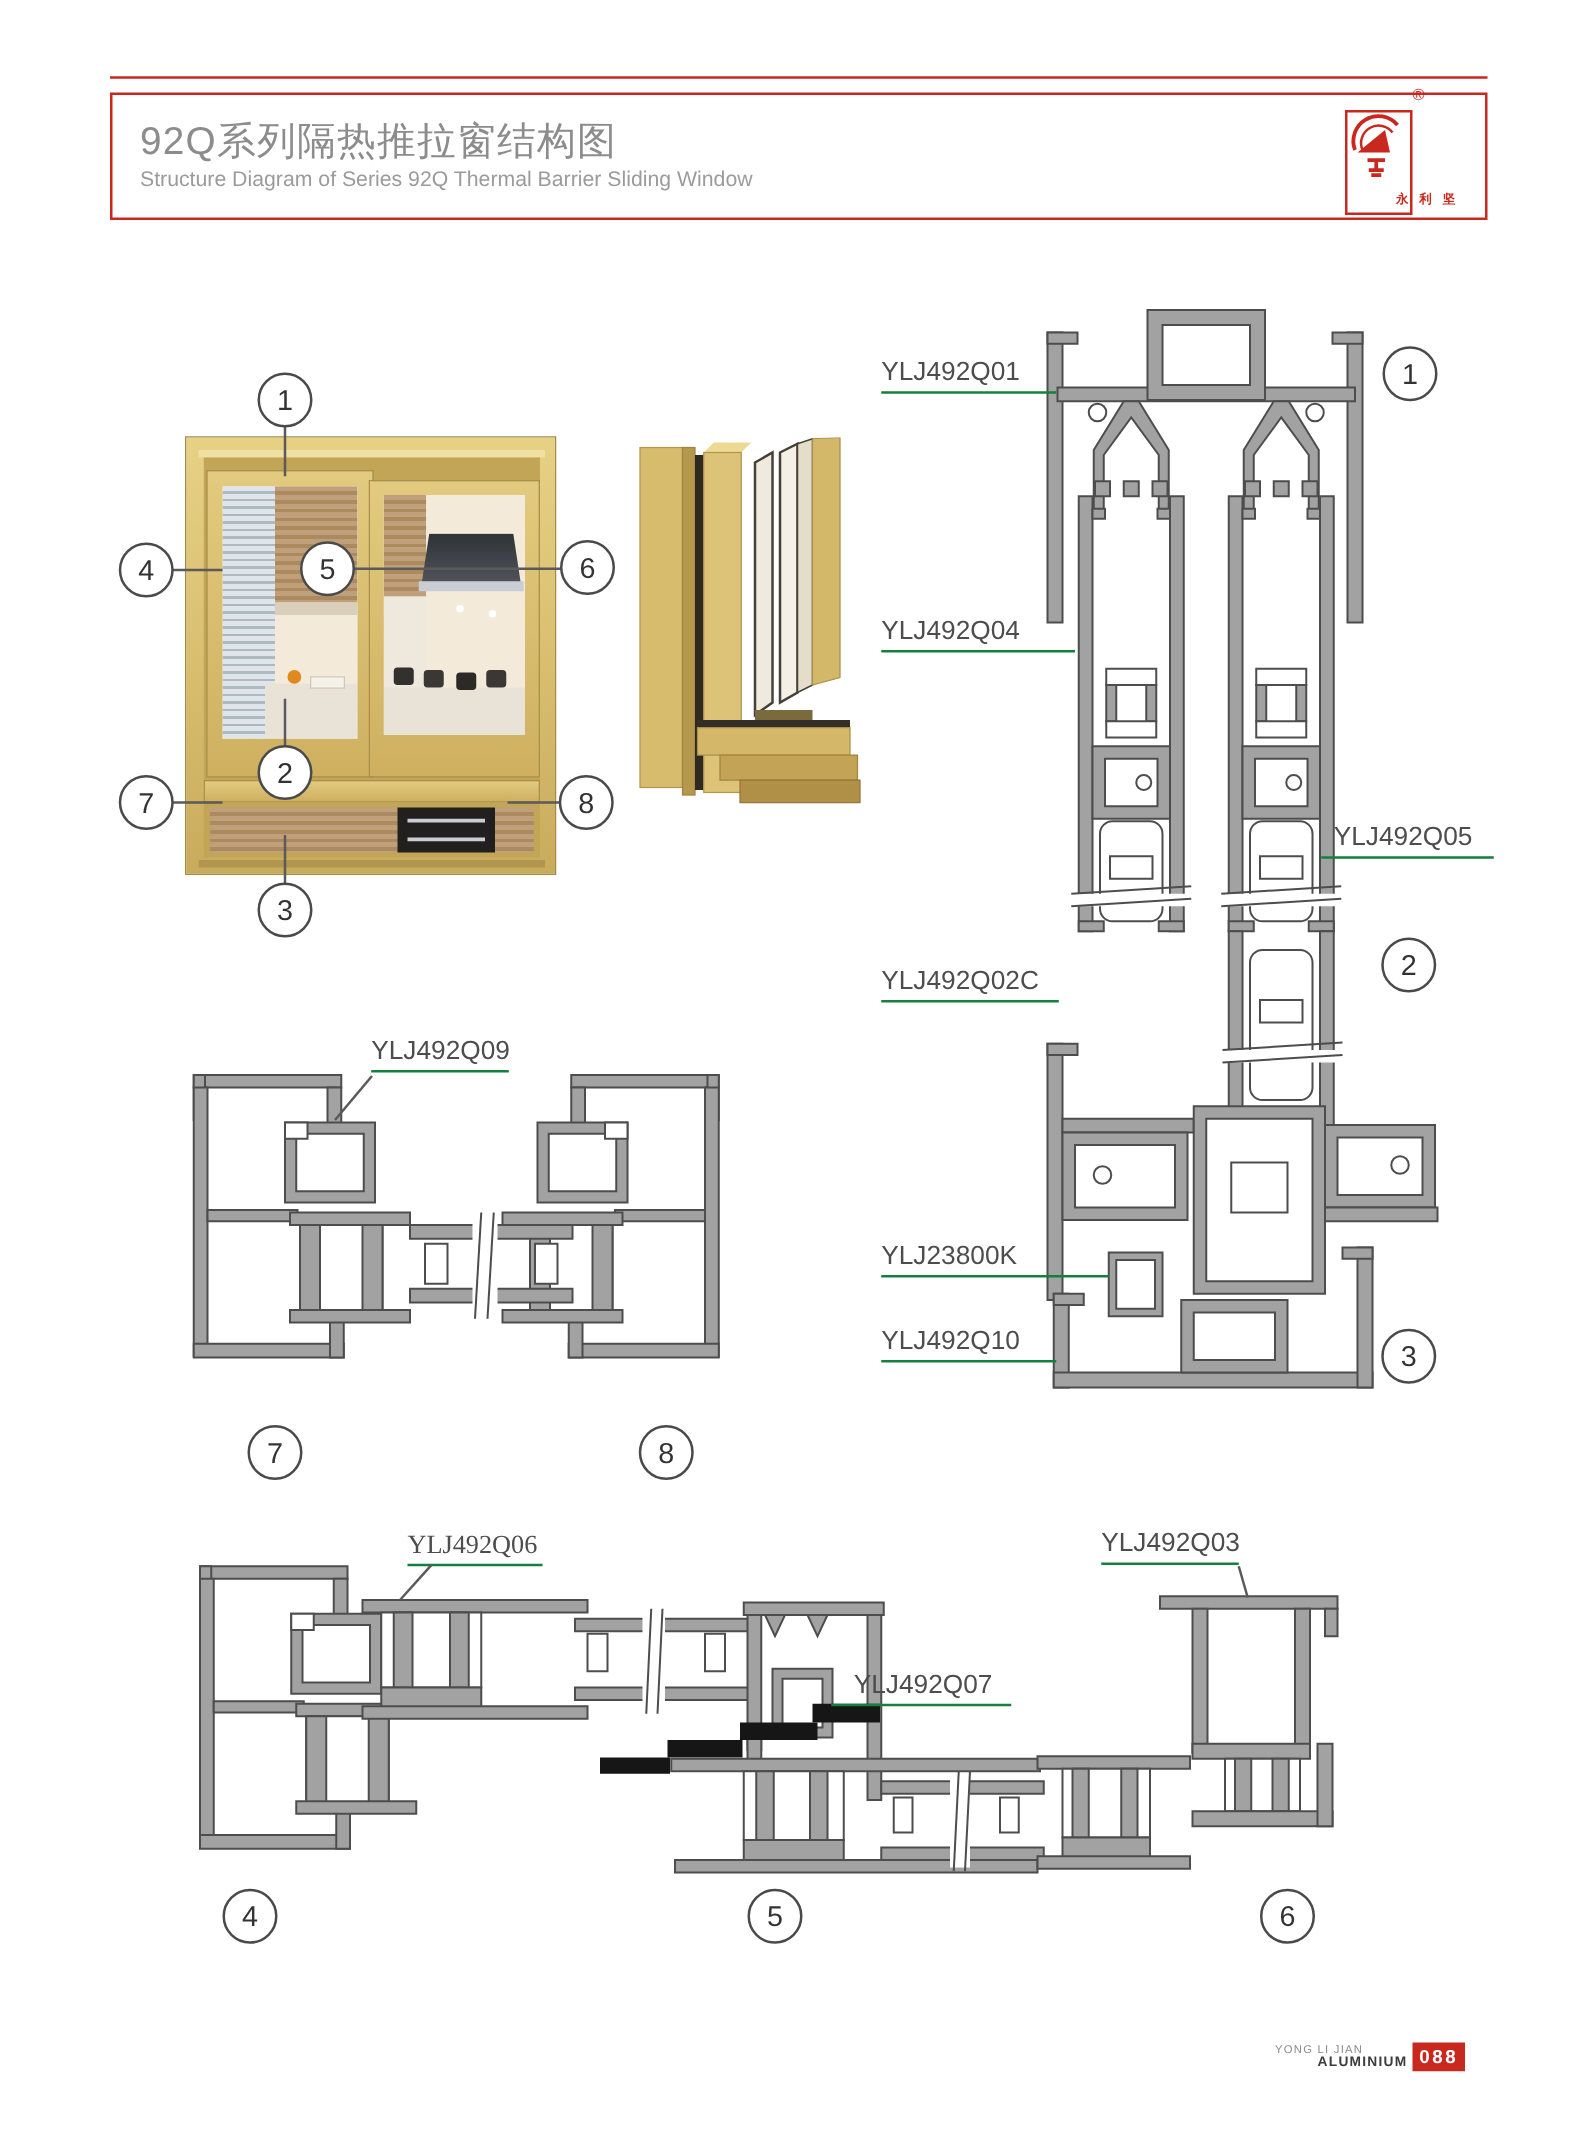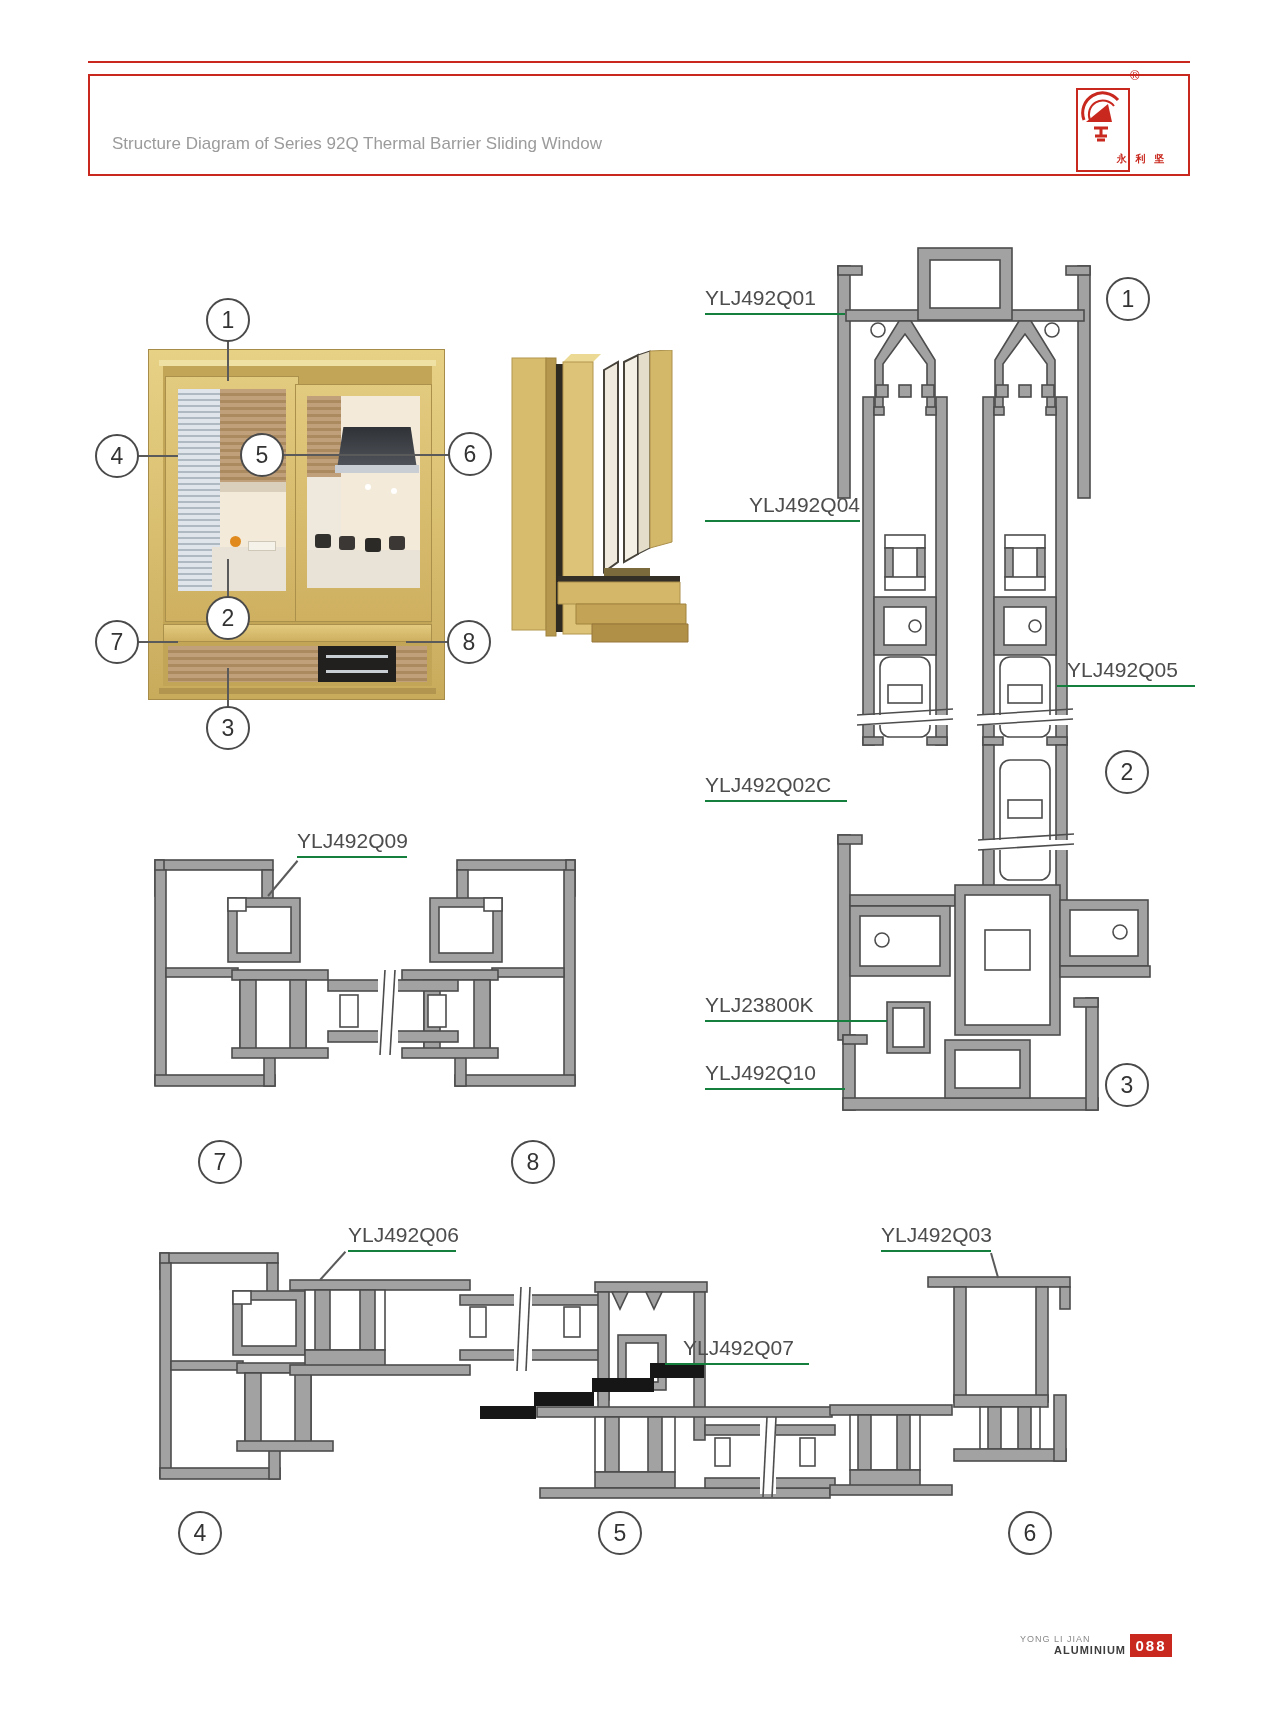--- a/index.html
+++ b/index.html
@@ -48,20 +48,21 @@
   svg .k{fill:#161616;stroke:none;}
   svg .ln{stroke:#4d4d4d;stroke-width:1.6;fill:none;}
 </style>
 </head>
 <body>
 
 <div id="page">
 
   <div class="abs" id="top-rule"></div>
   <div class="abs" id="header-box"></div>
+  <div class="abs" id="title-cn">92Q系列隔热推拉窗结构图</div>
   <div class="abs" id="title-en">Structure Diagram of Series 92Q Thermal Barrier Sliding Window</div>
   <div class="abs" id="logo-box">
     <svg width="46" height="58" viewBox="0 0 46 58">
       <path d="M6,30 A20,20 0 0,1 40,10" fill="none" stroke="#c8281e" stroke-width="3"></path>
       <path d="M12,30 A14,14 0 0,1 36,16" fill="none" stroke="#c8281e" stroke-width="2"></path>
       <path d="M8,32 L30,14 L34,32 Z" fill="#c8281e"></path>
       <path d="M16,38 h14 M23,38 v8 M17,46 h12 M19,50 h8" stroke="#c8281e" stroke-width="3" fill="none"></path>
     </svg>
   </div>
   <div class="abs" id="logo-reg">®</div>
@@ -216,21 +217,21 @@
     <rect class="m" x="83" y="795" width="12" height="75"></rect>
     <rect class="m" x="83" y="795" width="24" height="9"></rect>
     <rect class="m" x="83" y="858" width="255" height="12"></rect>
     <rect class="m" x="326" y="758" width="12" height="112"></rect>
     <rect class="m" x="314" y="758" width="24" height="9"></rect>
     <rect class="m" x="185" y="800" width="85" height="58"></rect>
     <rect class="w" x="195" y="810" width="65" height="38"></rect>
   </svg>
 
   <div class="abs plabel" style="left:705px;top:286px;width:140px;">YLJ492Q01</div>
-  <div class="abs plabel" style="left:705px;top:493px;width:155px;text-align:right;">YLJ492Q04</div>
+  <div class="abs plabel" style="left:705px;top:493px;width:155px;">YLJ492Q04</div>
   <div class="abs plabel" style="left:1057px;top:658px;width:128px;padding-left:10px;">YLJ492Q05</div>
   <div class="abs plabel" style="left:705px;top:773px;width:142px;">YLJ492Q02C</div>
   <div class="abs plabel" style="left:705px;top:993px;width:182px;">YLJ23800K</div>
   <div class="abs plabel" style="left:705px;top:1061px;width:140px;">YLJ492Q10</div>
 
   <div class="abs co" style="left:1106px;top:277px;">1</div>
   <div class="abs co" style="left:1105px;top:750px;">2</div>
   <div class="abs co" style="left:1105px;top:1063px;">3</div>
 
   <svg class="abs" style="left:140px;top:820px;" width="450" height="300" viewBox="0 0 450 300">
@@ -349,21 +350,21 @@
     <rect class="m" x="814" y="42" width="12" height="115"></rect>
     <rect class="m" x="896" y="42" width="12" height="115"></rect>
     <rect class="m" x="814" y="150" width="94" height="12"></rect>
     <rect class="w" x="840" y="162" width="60" height="42"></rect>
     <rect class="m" x="848" y="162" width="13" height="42"></rect>
     <rect class="m" x="878" y="162" width="13" height="42"></rect>
     <rect class="m" x="814" y="204" width="112" height="12"></rect>
     <rect class="m" x="914" y="150" width="12" height="66"></rect>
   </svg>
 
-  <div class="abs plabel" style="left:348px;top:1223px;width:108px;">YLJ492Q06</div>
+  <div class="abs plabel" style="left:326px;top:1223px;width:108px;font-family:Liberation Serif, serif;">YLJ492Q06</div>
   <div class="abs diag" style="left:320px;top:1279px;width:38px;transform:rotate(-48deg);"></div>
   <div class="abs plabel" style="left:881px;top:1223px;width:110px;">YLJ492Q03</div>
   <div class="abs diag" style="left:991px;top:1252px;width:26px;transform:rotate(74deg);"></div>
   <div class="abs plabel" style="left:665px;top:1336px;width:126px;padding-left:18px;">YLJ492Q07</div>
 
   <div class="abs co" style="left:178px;top:1511px;">4</div>
   <div class="abs co" style="left:598px;top:1511px;">5</div>
   <div class="abs co" style="left:1008px;top:1511px;">6</div>
 
   <div class="abs footer-small" style="left:1020px;top:1634px;width:106px;">YONG LI JIAN</div>

